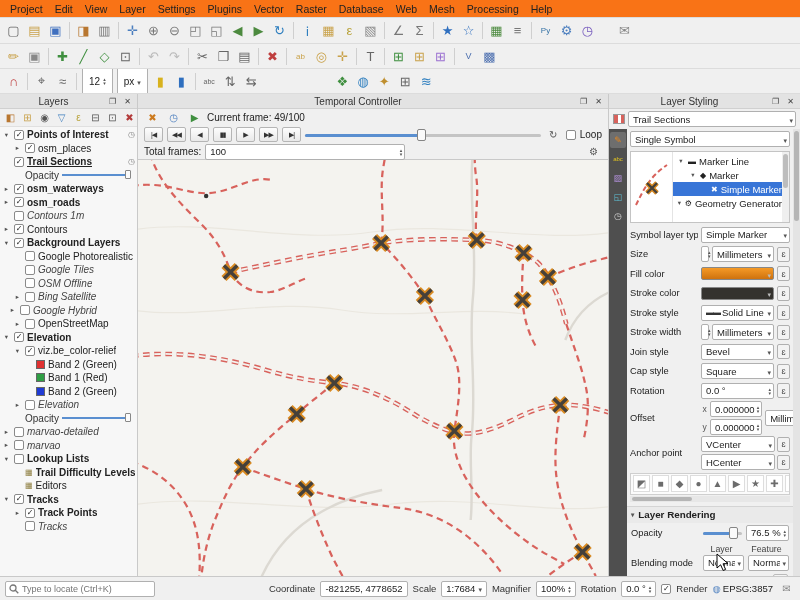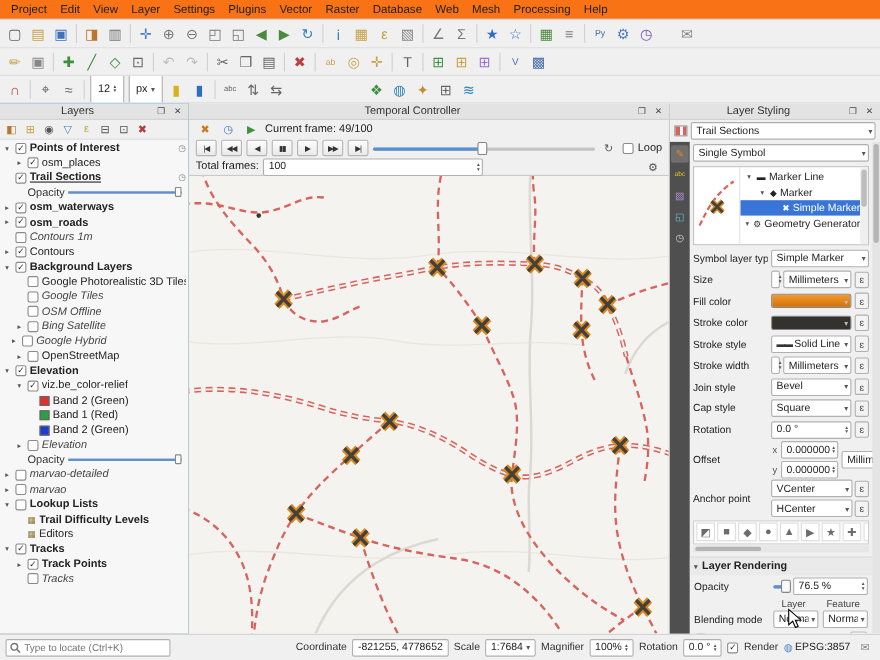--- a/index.html
+++ b/index.html
@@ -15,21 +15,21 @@
 .tbtn.dis{opacity:.38}
 .tsep{width:1px;height:17px;background:#cfcfcf;margin:0 3px;flex:none}
 .tgap{flex:none}
 .tb-spin,.tb-combo{height:28px;border:1px solid #b0b0b0;background:#fff;border-radius:2px;display:flex;align-items:center;padding:0 6px;font-size:10px;gap:3px;flex:none;margin:0 2px}
 
 #main{flex:1;display:flex;min-height:0}
 .panel-title{height:15px;flex:none;display:flex;align-items:center;background:#e3e3e3;border-bottom:1px solid #d0d0d0;font-size:10px;padding:0 3px;gap:2px}
 .pt-label{flex:1;text-align:center;color:#333}
 .pt-btn{width:13px;text-align:center;font-size:8px;color:#444}
 
-#layers-panel{width:172px;flex:none;background:#0ea5e9;border-right:1px solid #c9c9c9;display:flex;flex-direction:column}
+#layers-panel{width:138px;flex:none;background:#404040;border-right:1px solid #c9c9c9;display:flex;flex-direction:column}
 #layers-toolbar{height:18px;flex:none;display:flex;align-items:center;padding:0 2px;border-bottom:1px solid #e0e0e0;background:#f0f0f0}
 #layers-toolbar .tbtn{width:17px;height:16px;font-size:10px}
 #layers-tree{flex:1;overflow:hidden;background:#f7f7f7;padding-top:1px}
 .lt-row{display:flex;align-items:center;height:13.5px;font-size:10px;gap:3px;padding-right:2px;white-space:nowrap;overflow:hidden}
 .lt-exp{width:9px;flex:none;font-size:6.5px;color:#555;text-align:center}
 .cb{width:10px;height:10px;flex:none;border:1px solid #8a8a8a;background:#fff;border-radius:2px;display:inline-flex;align-items:center;justify-content:center;font-size:8px;color:#222;line-height:1}
 .cb.on::after{content:"✓"}
 .lt-swatch{width:9px;height:9px;flex:none;border:1px solid #666}
 .lt-ico{font-size:8px;color:#8a7a3a;flex:none}
 .lt-label{overflow:hidden;text-overflow:clip}
@@ -718,21 +718,21 @@
               <span class="exp">▾</span>
               <span>Layer Rendering</span>
             </div>
             <div class="rend-row">
               <span class="prop-label">Opacity</span>
               <div class="slider" id="op-slider">
                 <div class="track"></div>
                   <div class="fill" id="op-fill" style="width: 76.5%;"></div>
                   <div class="handle" id="op-handle" style="left: calc(76.5% - 4px);"></div>
               </div>
-              <div class="spin" style="width:68px;flex:none">
+              <div class="spin" style="width:43px;flex:none">
                 <span class="cv">76.5 %</span>
                   <span class="sarrows"></span>
               </div>
             </div>
             <div class="blend-heads">
               <span></span>
               <span>Layer</span>
               <span>Feature</span>
             </div>
             <div class="blend-row">

